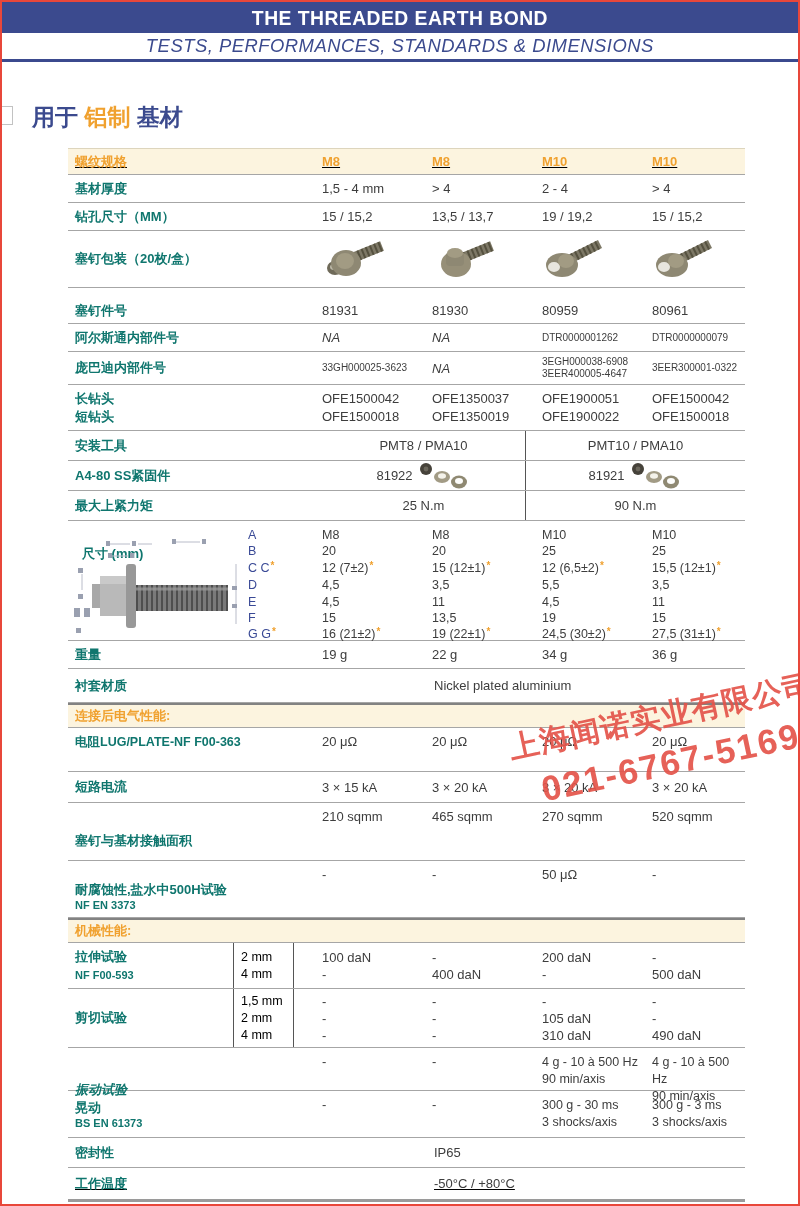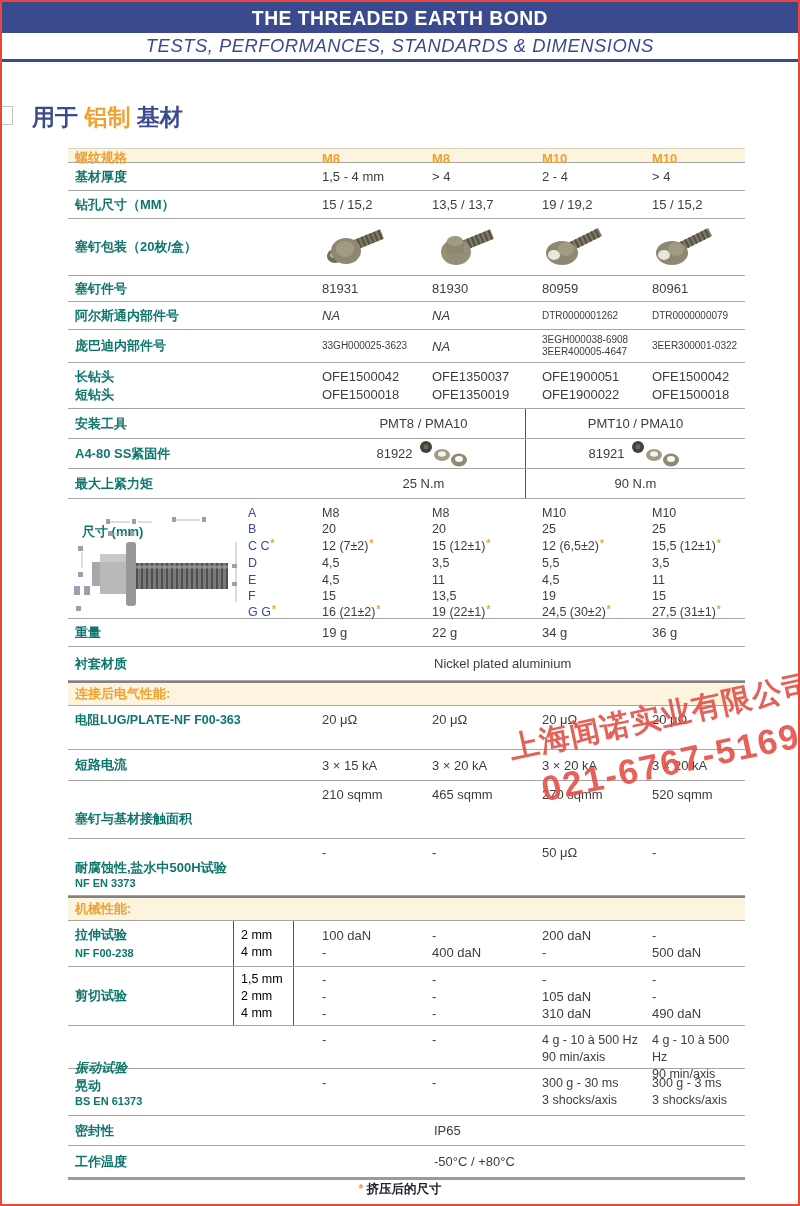--- a/index.html
+++ b/index.html
@@ -30,21 +30,21 @@
   .sect-row{border-top:2px solid #828282;}
   .half-l{text-align:center;border-right:1.5px solid #555;height:100%;display:flex;align-items:center;justify-content:center;box-sizing:border-box;}
   .half-r{text-align:center;height:100%;display:flex;align-items:center;justify-content:center;}
   .star{color:#f0a12f;font-weight:bold;font-size:.8em;position:relative;top:-3px;margin-left:1px;}
   .two-line{line-height:18px;}
   .top{align-self:start;padding-top:6px;}
   .bottom{align-self:end;padding-bottom:10px;}
   .sub-cell{border-left:1px solid #555;border-right:1px solid #555;height:100%;display:flex;flex-direction:column;justify-content:center;padding-left:7px;box-sizing:border-box;color:#000000;font-size:12.5px;line-height:17px;}
   .mline{line-height:17px;}
   
-  .rh-head{height:14px;} .rh-28{height:28px;} .rh-pack{height:57px;} .rh-26{height:26px;}
+  .rh-head{height:26px;text-decoration:underline;} .rh-28{height:28px;} .rh-pack{height:57px;} .rh-26{height:26px;margin-top:10px;}
   .rh-33{height:33px;} .rh-46{height:46px;} .rh-30{height:30px;} .rh-dims{height:120px;}
   .rh-34{height:34px;} .rh-sect{height:25px;} .rh-44{height:44px;} .rh-31{height:31px;}
   .rh-58{height:58px;} .rh-57{height:57px;} .rh-59{height:59px;} .rh-43{height:43px;} .rh-47{height:47px;}
   .dims-left{position:relative;height:100%;}
   .dims-label{position:absolute;top:24px;left:7px;}
   .dim-drawing{position:absolute;left:4px;top:13px;}
   .dims-letters{position:absolute;left:180px;top:6px;color:#3a4a96;font-size:12.5px;line-height:16.4px;}
   .dim-col{align-self:start;padding-top:6px;font-size:12.5px;line-height:16.4px;color:#3d3d3d;}
   .span-val{grid-column:2 / 6;padding-left:112px;color:#3d3d3d;}
   .fast-cell span{margin-right:4px;}
@@ -371,21 +371,21 @@
     <div class="lbl o">机械性能:</div>
     <div></div>
       <div></div>
       <div></div>
       <div></div>
   </div>
 
   <div class="row-sub rh-46">
     <div class="lbl two-line">
       <div>拉伸试验</div>
-      <div class="lbl-sm">NF F00-238</div>
+      <div class="lbl-sm">NF F00-593</div>
     </div>
     <div class="sub-cell">
       <div>2 mm</div>
       <div>4 mm</div>
     </div>
     <div></div>
     <div class="val">
       <div class="mline">100 daN</div>
       <div class="mline">-</div>
     </div>
@@ -462,21 +462,21 @@
       <div>300 g - 3 ms</div>
       <div>3 shocks/axis</div>
     </div>
   </div>
 
   <div class="row rh-30">
     <div class="lbl">密封性</div>
     <div class="span-val">IP65</div>
   </div>
 
-  <div class="row rh-31" style="border-bottom:none;">
+  <div class="row rh-31" style="border-bottom:none;text-decoration:underline;">
     <div class="lbl">工作温度</div>
     <div class="span-val">-50°C / +80°C</div>
   </div>
 
 </div>
 
 <div class="footnote">
   <span class="fstar">*</span><span>挤压后的尺寸</span>
 </div>
 

